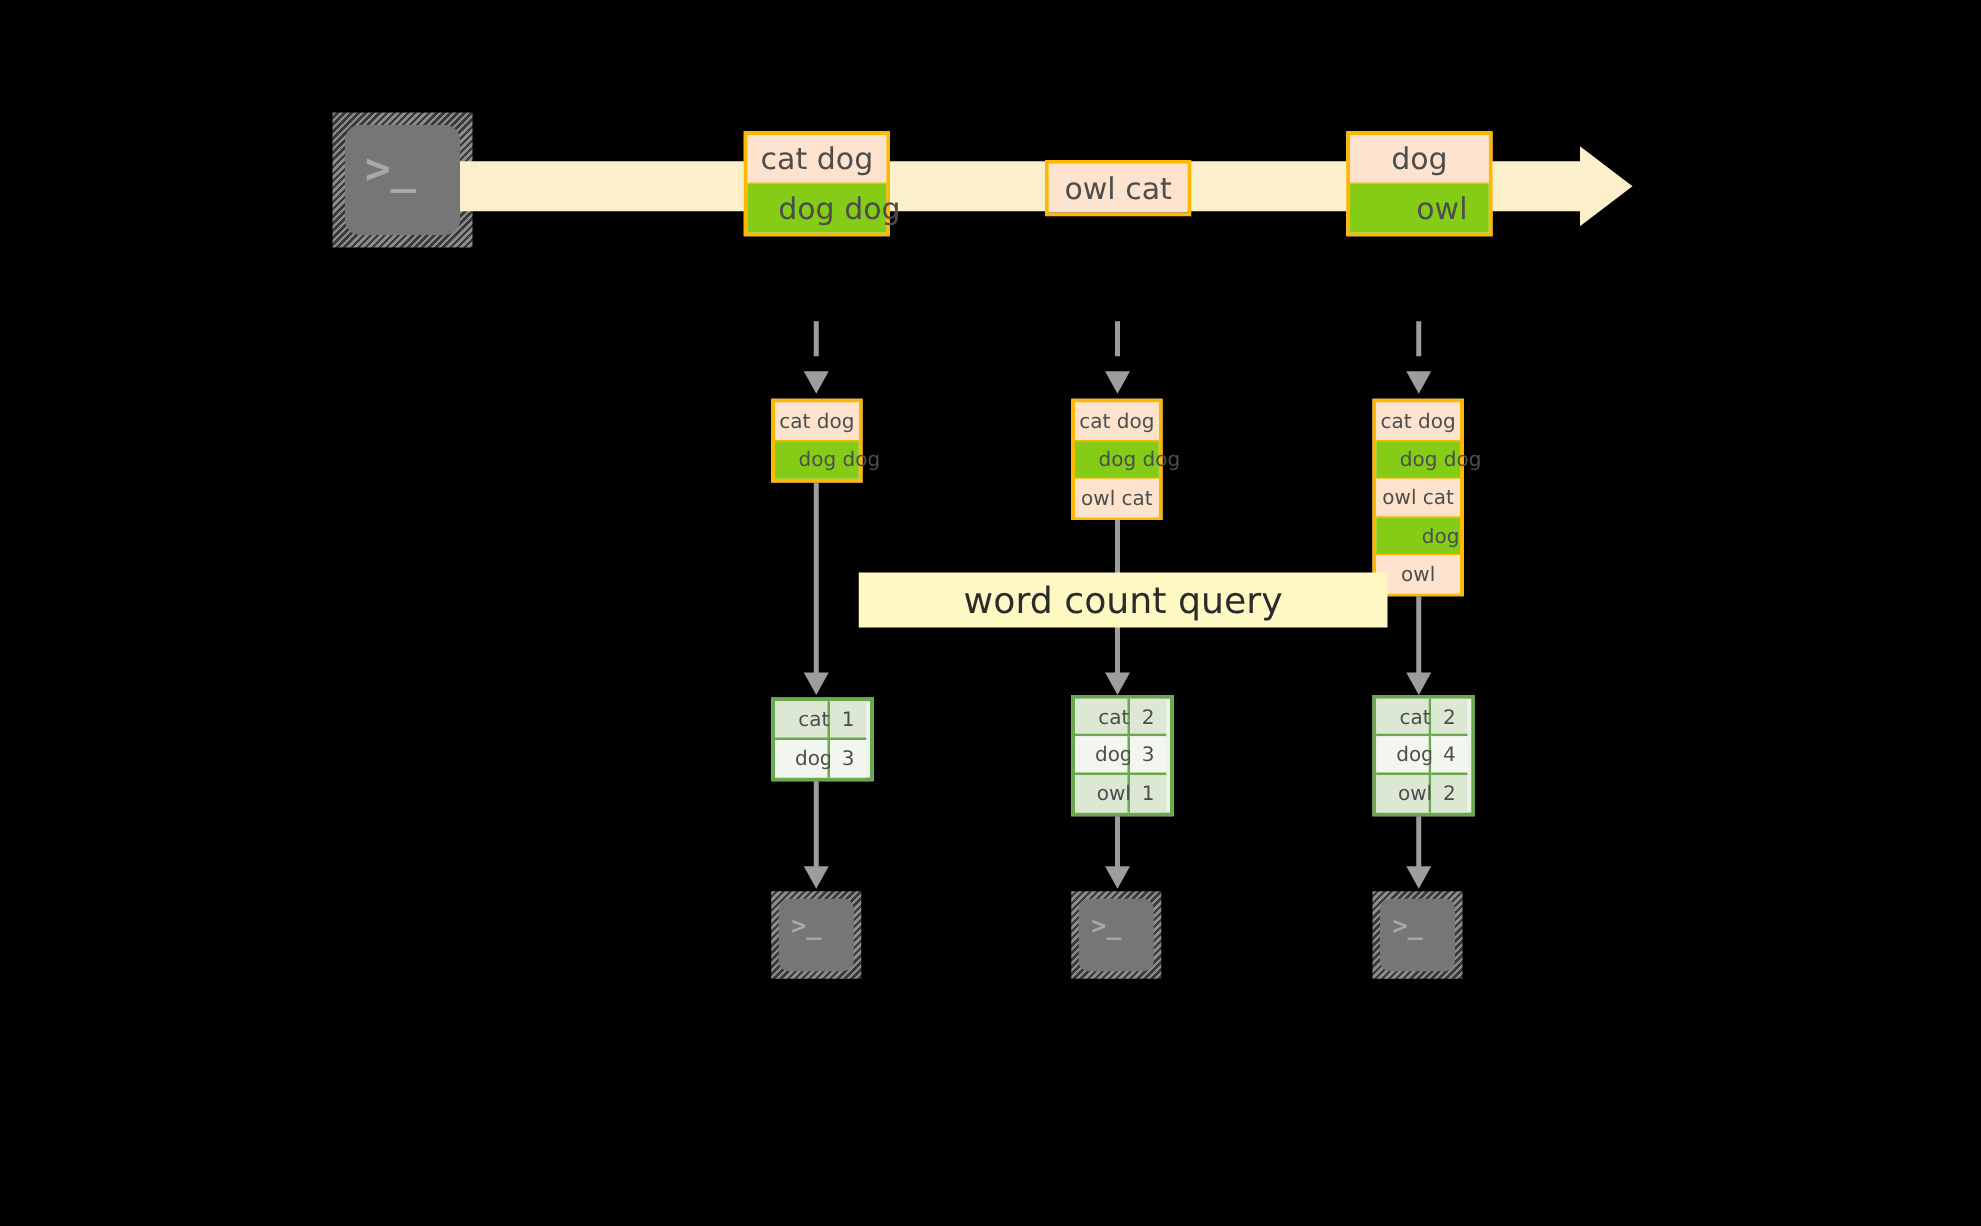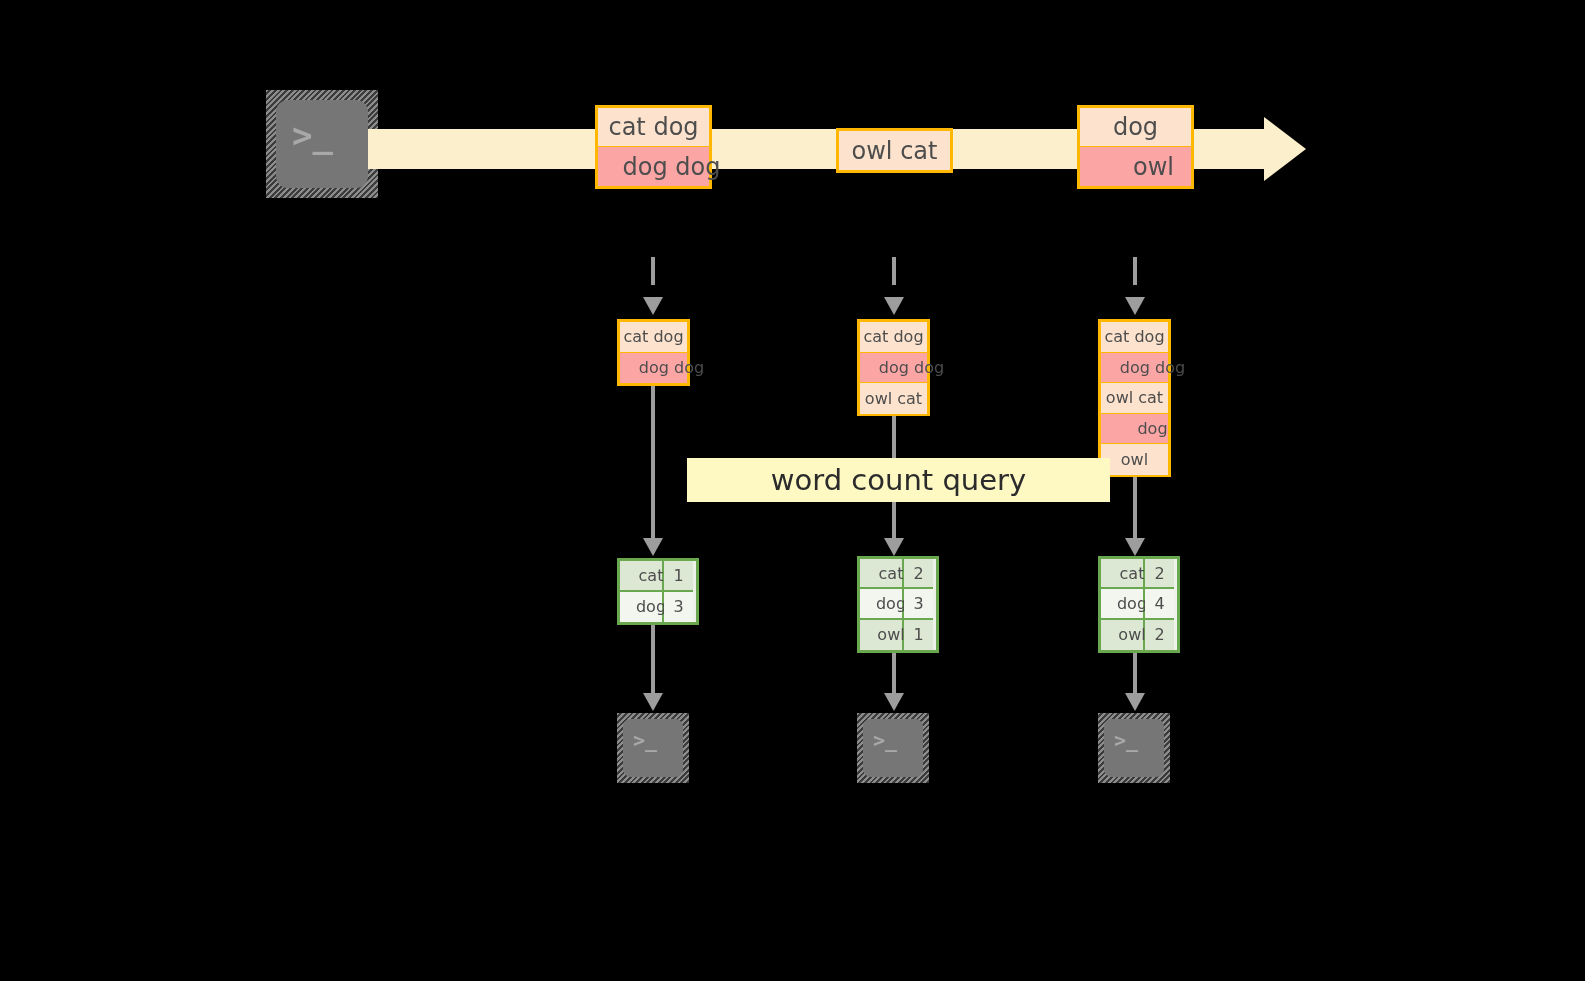--- a/index.html
+++ b/index.html
@@ -81,21 +81,21 @@
     box-sizing: border-box;
     display: flex;
     align-items: center;
     justify-content: center;
     color: #4d4d4d;
     white-space: nowrap;
     border-bottom: 1px solid #ffb700;
   }
   .evt-row:last-child { border-bottom: none; }
   .evt-row.dark  { background: #fde3cd; }
-  .evt-row.light { background: #fca5a5; padding-left: 36px; }
+  .evt-row.light { background: #84cc16; padding-left: 36px; }
 
   
   .evt-group.stream .evt-row {
     height: 39px;
     font-size: 24px;
   }
   
   .evt-group.state { border-width: 3px; }
   .evt-group.state .evt-row {
     height: 30.5px;

